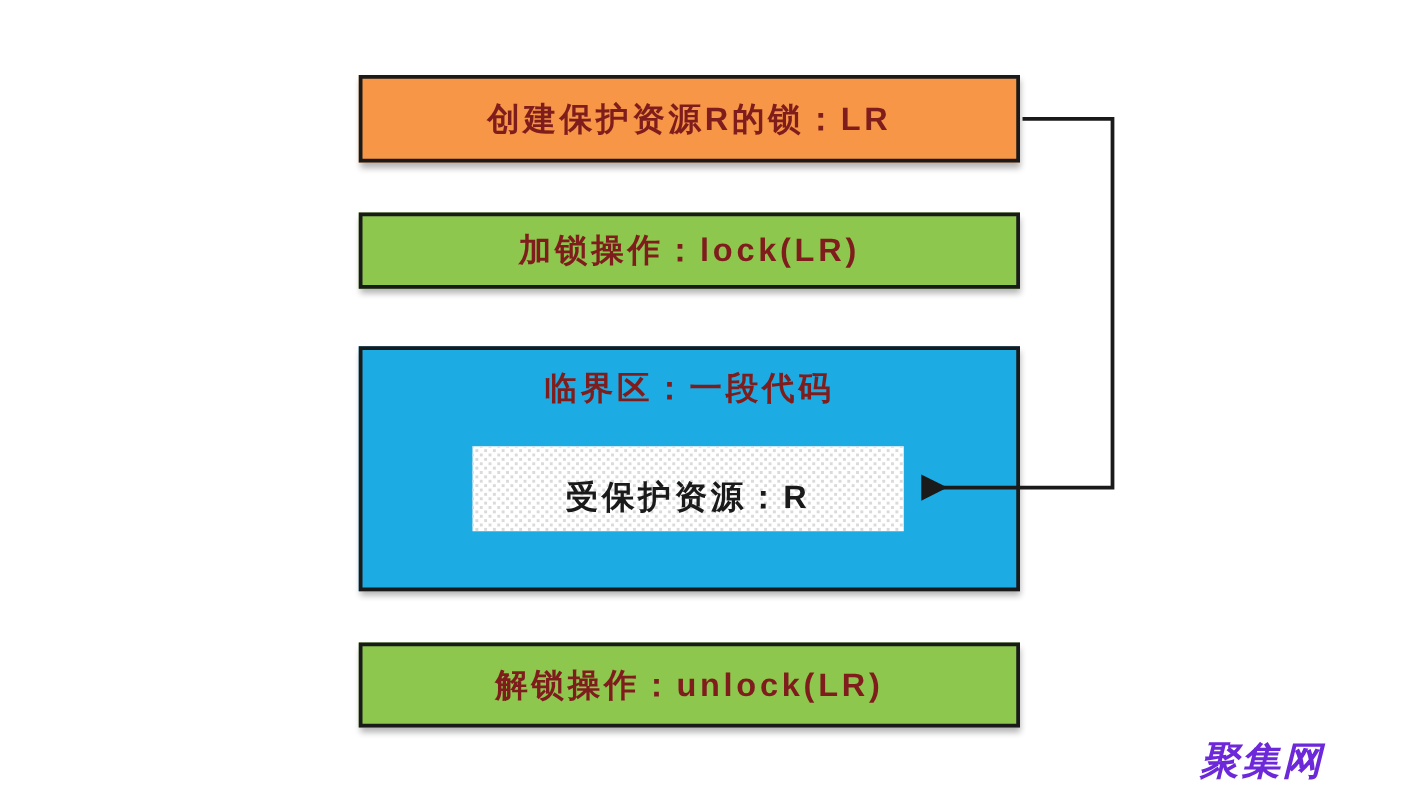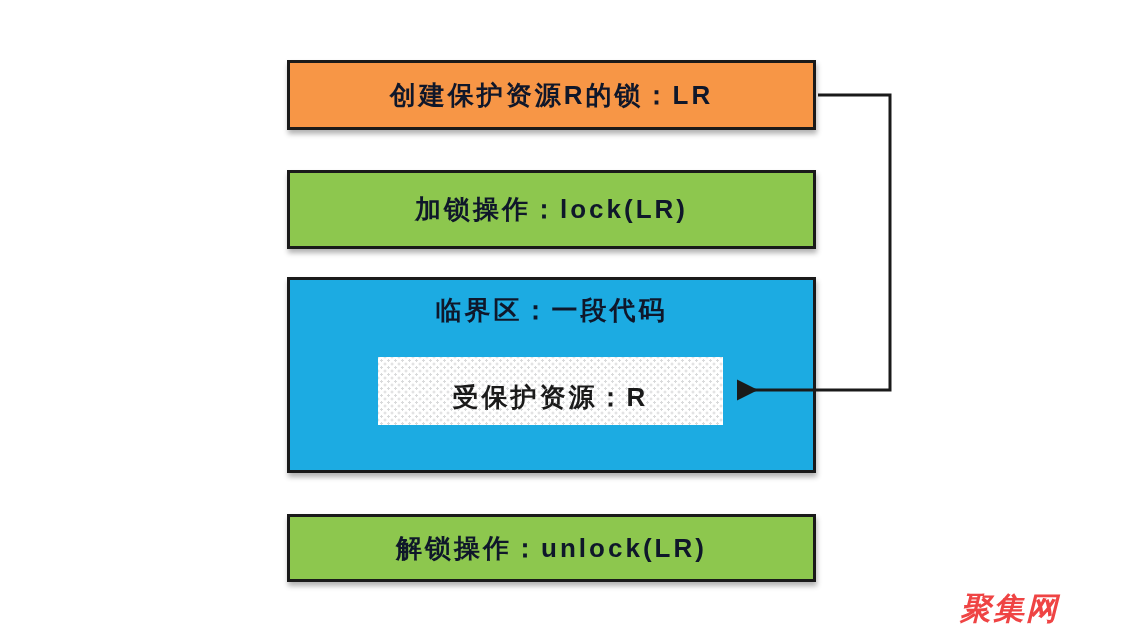--- a/index.html
+++ b/index.html
@@ -10,45 +10,45 @@
   }
   .stage{position:absolute;inset:0;}
   .box{
     position:absolute;left:287px;width:529px;
     border:3px solid #1a1a1a;
     box-sizing:border-box;
     display:flex;align-items:center;justify-content:center;
     box-shadow:1px 4px 5px rgba(0,0,0,0.30);
   }
   .box-label{
-    color:#0f172a;font-size:26px;letter-spacing:3px;font-weight:bold;
+    color:#7f1d1d;font-size:26px;letter-spacing:3px;font-weight:bold;
     text-align:center;white-space:nowrap;
   }
   .box-orange{top:60px;height:70px;background:#f79646;}
-  .box-green-1{top:170px;height:79px;background:#8dc74e;}
+  .box-green-1{top:170px;height:61px;background:#8dc74e;}
   .box-blue{top:277px;height:196px;background:#1cabe2;justify-content:flex-start;flex-direction:column;}
   .box-blue .box-label{margin-top:13px;}
   .box-green-2{top:514px;height:68px;background:#8dc74e;}
   .inner-box{
     position:absolute;left:88px;top:77px;width:345px;height:68px;
     border:none;
     background-color:#ffffff;
     background-image:
       radial-gradient(#d9dadb 1.1px, transparent 1.2px),
       radial-gradient(#d9dadb 1.1px, transparent 1.2px);
     background-size:7px 7px;
     background-position:0 0,3.5px 3.5px;
     display:flex;align-items:center;justify-content:center;
     box-sizing:border-box;
   }
   .inner-box .box-label{color:#1a1a1a;}
   .arrow-svg{position:absolute;left:0;top:0;pointer-events:none;}
   .watermark{
     position:absolute;left:960px;top:588px;
-    color:#ef4444;font-size:31px;font-weight:bold;font-style:italic;
+    color:#6d28d9;font-size:31px;font-weight:bold;font-style:italic;
     letter-spacing:2px;white-space:nowrap;
   }
 </style>
 </head>
 <body>
 
 <div class="stage">
 
   <div class="box box-orange">
     <span class="box-label">创建保护资源R的锁：LR</span>

